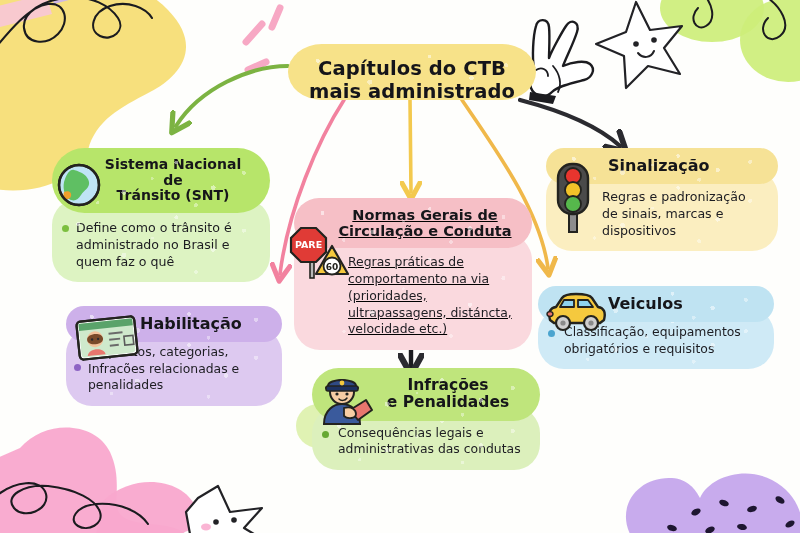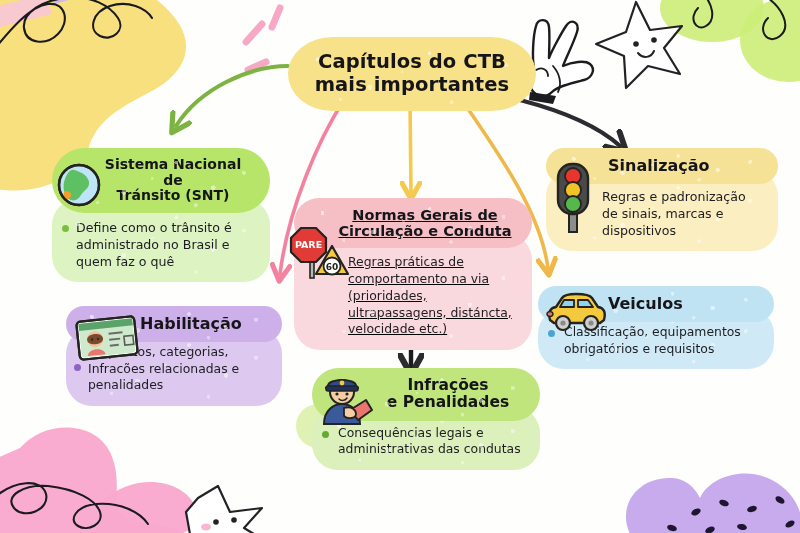--- a/index.html
+++ b/index.html
@@ -74,22 +74,22 @@
       radial-gradient(circle at 88% 38%, rgba(255,255,255,.42) 0 2px, transparent 2px),
       radial-gradient(circle at 21% 84%, rgba(255,255,255,.4) 0 1.6px, transparent 1.6px),
       radial-gradient(circle at 46% 47%, rgba(255,255,255,.35) 0 1.4px, transparent 1.4px),
       radial-gradient(circle at 66% 88%, rgba(255,255,255,.4) 0 1.9px, transparent 1.9px);
     pointer-events: none;
   }
 
   
   #central {
     position: absolute;
-    left: 288px; top: 37px;
-    width: 248px; height: 74px;
+    left: 288px; top: 44px;
+    width: 248px; height: 56px;
     z-index: 5;
   }
   #central .cbg {
     position: absolute; inset: 0;
     border-radius: 46px / 38px;
     background: #f7e289;
   }
   #central .ctext {
     position: relative;
     z-index: 2;
@@ -205,21 +205,21 @@
 
     <path d="M520,100 C566,112 598,126 620,146" fill="none" stroke="#2b2b30" stroke-width="4.2" stroke-linecap="round" marker-end="url(#ah-black)"></path>
 
     <path d="M411,338 L411,366" fill="none" stroke="#1c1c20" stroke-width="4.4" stroke-linecap="round" marker-end="url(#ah-black)"></path>
   </svg>
 
   <div id="central">
     <div class="cbg tex"></div>
     <div class="ctext">
       <div>Capítulos do CTB</div>
-      <div>mais importantes</div>
+      <div>mais administrado</div>
     </div>
   </div>
 
   <div class="node" id="n-snt" style="left:52px; top:148px; width:218px;">
     <div class="head tex" style="background:#b7e56a; font-size:14px; padding-left:42px;">
       <div>Sistema Nacional de</div>
       <div>Tránsito (SNT)</div>
     </div>
     <div class="body tex" style="background:#ddf3c2; font-size:12.6px; padding-left:24px; padding-top:20px;">
       <span class="bullet" style="background:#7cbf3f; top:26px;"></span>

